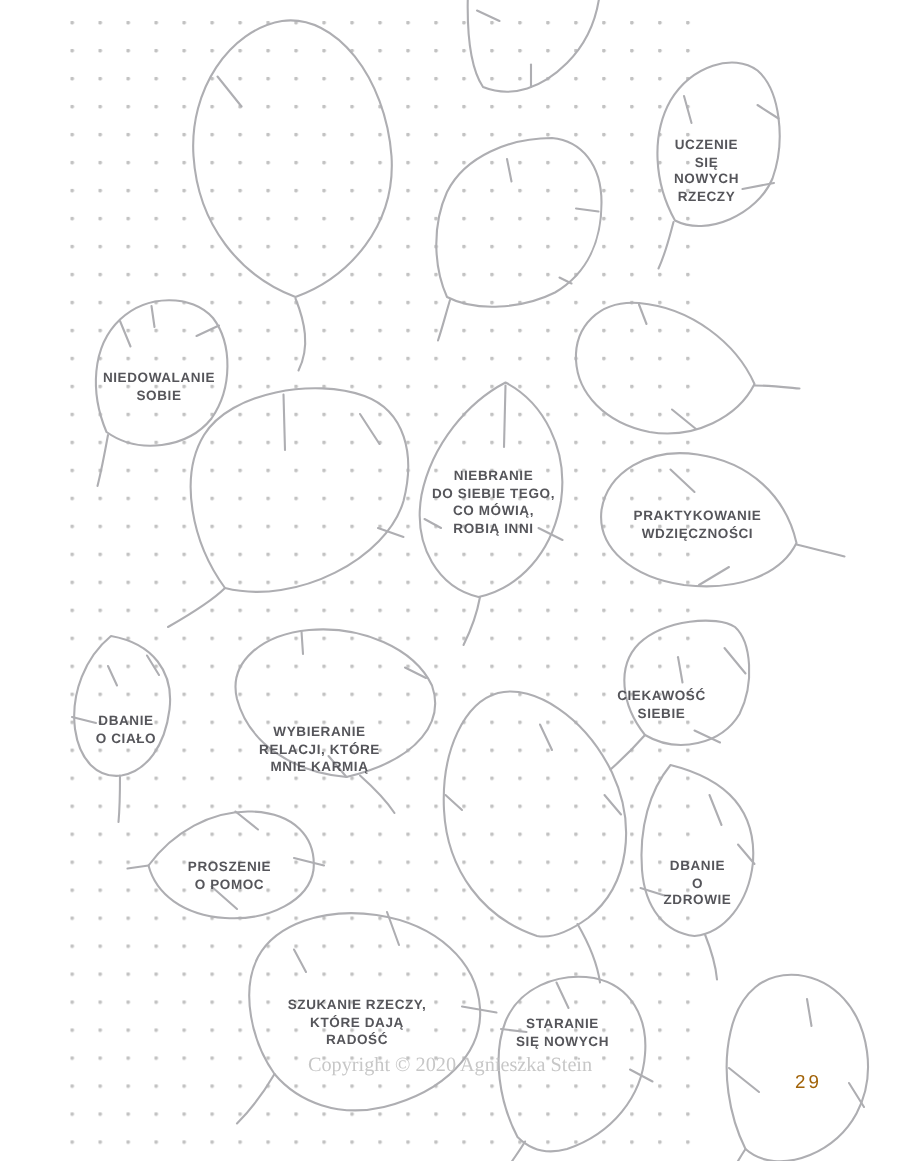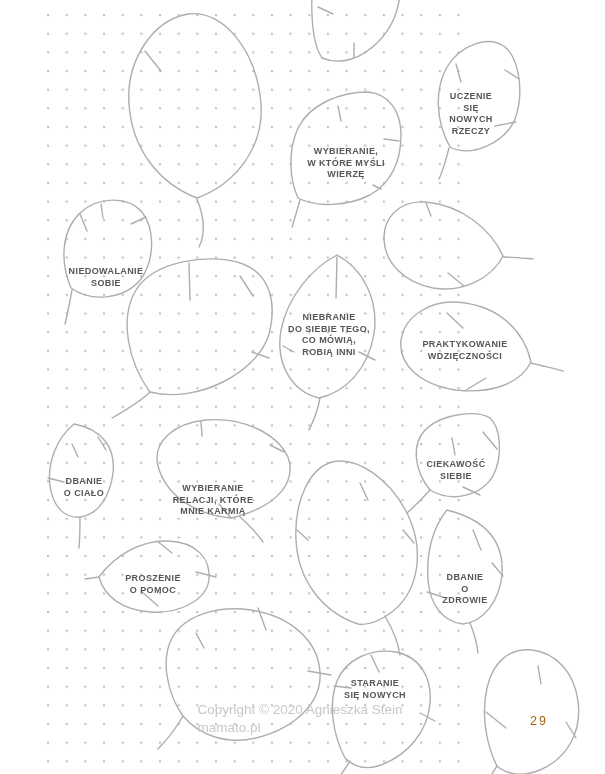--- a/index.html
+++ b/index.html
@@ -14,22 +14,23 @@
   }
   svg.leaves{position:absolute;left:0;top:0;z-index:2;}
   svg.leaves path{fill:none;stroke:#aeaeb2;stroke-width:1.4;stroke-linecap:round;stroke-linejoin:round;}
   .leaf-label{
     position:absolute;z-index:3;transform:translate(-50%,-50%);
     font-size:9px;font-weight:bold;color:#55555a;letter-spacing:0.4px;
     line-height:11.5px;text-align:center;white-space:pre-line;
   }
   .watermark{
     position:absolute;left:300px;top:701px;transform:translateX(-50%);
-    z-index:4;color:#c7c7c7;font-size:13.5px;line-height:17.5px;
+    z-index:4;text-align:center;color:#c7c7c7;font-size:13.5px;line-height:17.5px;
     white-space:nowrap;
+    font-family:Liberation Serif, serif;
   }
   .page-number{
     position:absolute;left:530px;top:714px;z-index:5;
     color:#a16207;font-size:12.5px;letter-spacing:2px;text-align:center;
   }
 </style>
 </head>
 <body>
 
 <div class="page">
@@ -173,45 +174,44 @@
       <path d="M497,766 C493,772 489,779 485,786"></path>
       <path d="M538,666 L541,684"></path>
       <path d="M486,712 L506,728"></path>
       <path d="M566,722 L576,738"></path>
     </g>
   </svg>
 
   <div class="leaf-label" style="left:471px;top:114px">UCZENIE SIĘ
 NOWYCH
 RZECZY</div>
-  <div class="leaf-label" style="left:346px;top:163px">WYBIERANIE,
-W KTÓRE MYŚLI
-WIERZĘ</div>
-  <div class="leaf-label" style="left:106px;top:277px">NIEDOWALANIE
+  <div class="leaf-label" style="left:106px;top:258px">NIEDOWALANIE
 SOBIE</div>
   <div class="leaf-label" style="left:329px;top:335px">NIEBRANIE
 DO SIEBIE TEGO,
 CO MÓWIĄ,
 ROBIĄ INNI</div>
   <div class="leaf-label" style="left:465px;top:350px">PRAKTYKOWANIE
 WDZIĘCZNOŚCI</div>
   <div class="leaf-label" style="left:84px;top:487px">DBANIE
 O CIAŁO</div>
   <div class="leaf-label" style="left:213px;top:500px">WYBIERANIE
 RELACJI, KTÓRE
 MNIE KARMIĄ</div>
-  <div class="leaf-label" style="left:456px;top:470px">CIEKAWOŚĆ
+  <div class="leaf-label" style="left:441px;top:470px">CIEKAWOŚĆ
 SIEBIE</div>
   <div class="leaf-label" style="left:153px;top:584px">PROSZENIE
 O POMOC</div>
   <div class="leaf-label" style="left:465px;top:589px">DBANIE
 O ZDROWIE</div>
+  <div class="leaf-label" style="left:238px;top:682px">SZUKANIE RZECZY,
+KTÓRE DAJĄ
+RADOŚĆ</div>
   <div class="leaf-label" style="left:375px;top:689px">STARANIE
 SIĘ NOWYCH</div>
 
   <div class="watermark">
     <div>Copyright © 2020 Agnieszka Stein</div>
-    <div>mamato.pl</div>
   </div>
 
   <div class="page-number">29</div>
 
 </div>
 
 </body></html>

